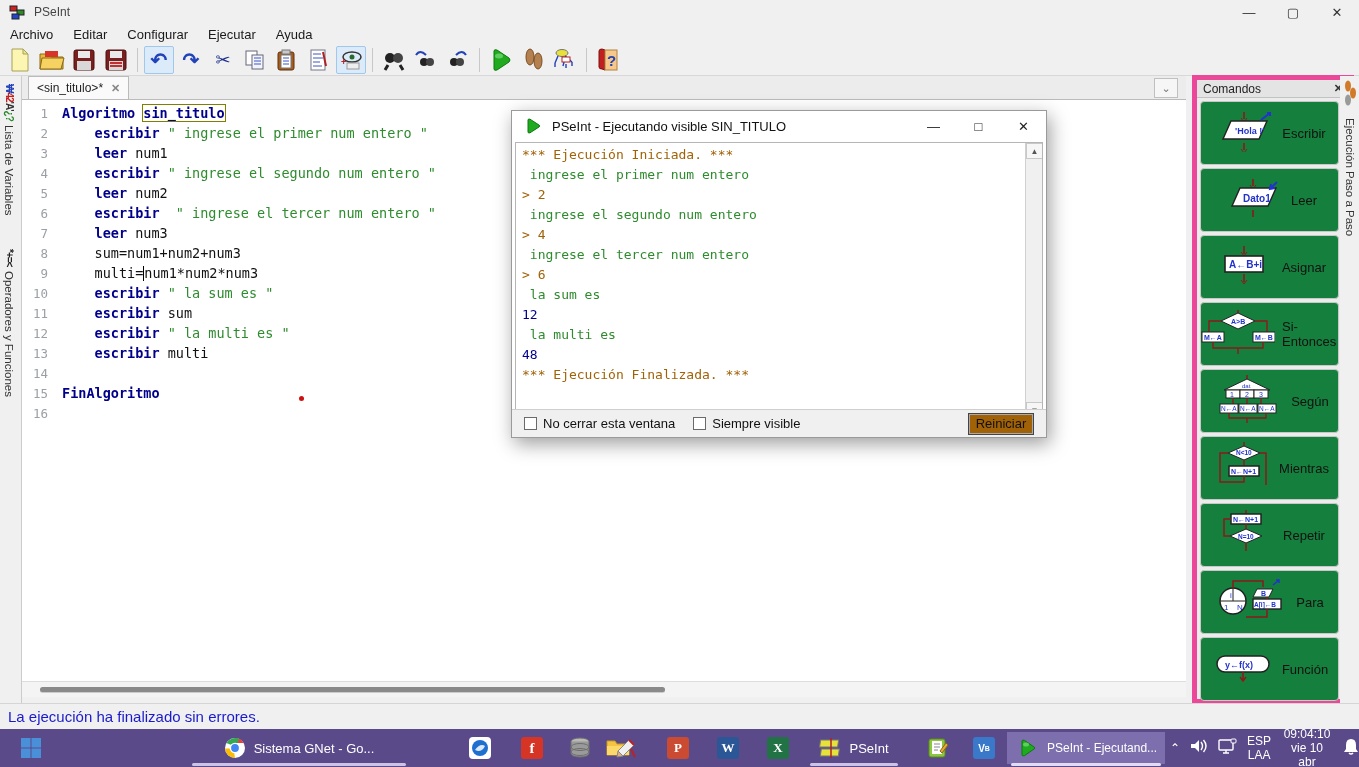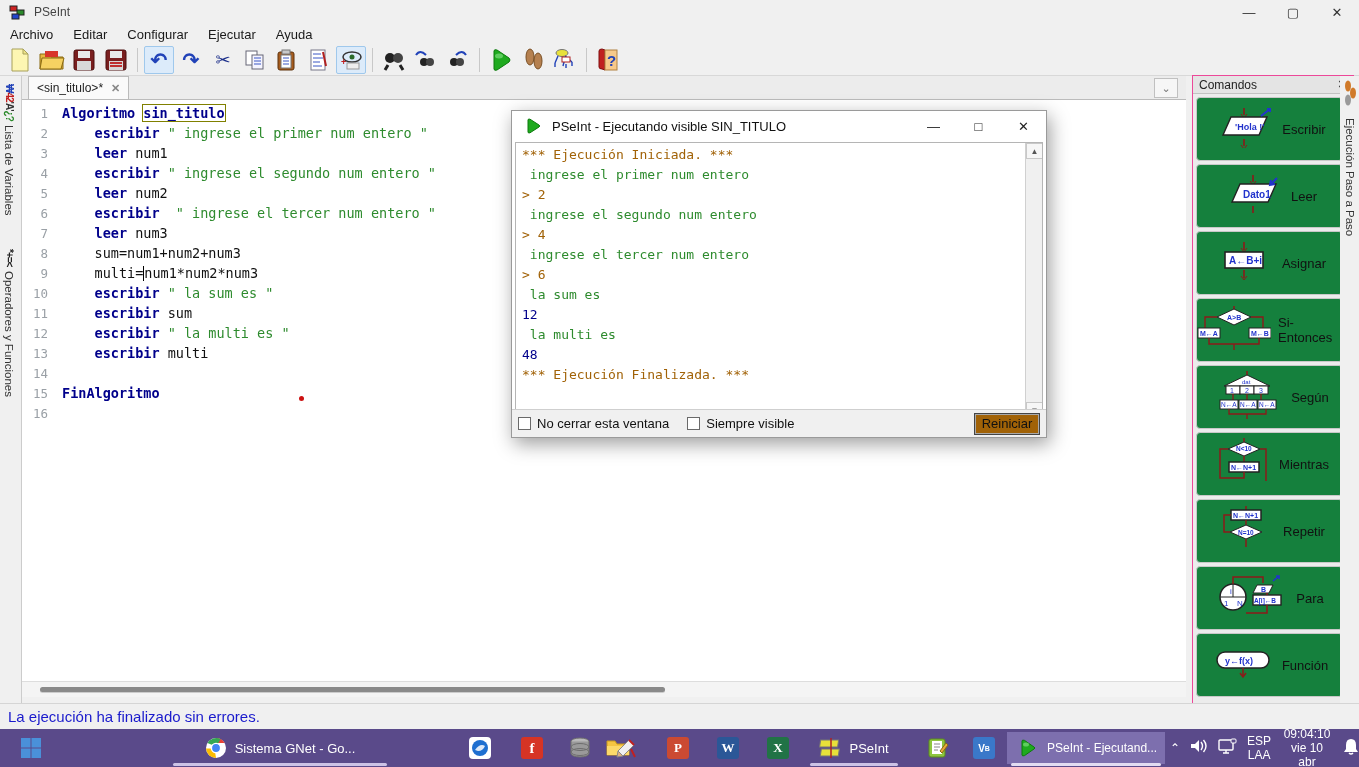--- a/index.html
+++ b/index.html
@@ -46,27 +46,27 @@
   .exec-title { height:30px; background:#fff; display:flex; align-items:center; padding-left:10px; gap:8px; }
   .exec-title-text { font-size:13px; color:#111; flex:1; }
   .exec-controls { display:flex; height:30px; }
   .exec-btn { width:45px; height:30px; display:flex; align-items:center; justify-content:center; font-size:13px; color:#222; }
   .exec-console { position:absolute; left:3px; top:31px; right:3px; height:277px; background:#fff; border:1px solid #b5b5b5; padding:4px 0 0 6px; overflow:hidden; }
   .console-line { font-family:"DejaVu Sans Mono", monospace; font-size:13px; height:20px; white-space:pre; }
   .c-blue { color:#a16207; } .c-green { color:#2e8b2e; } .c-navy { color:#00008b; }
   .exec-vscroll { position:absolute; right:0; top:0; width:17px; height:100%; background:#f0f0f0; border-left:1px solid #d0d0d0; }
   .vs-btn { width:17px; height:16px; background:#f6f6f6; border:1px solid #c8c8c8; color:#555; font-size:8px; display:flex; align-items:center; justify-content:center; }
   .vs-btn.bottom { position:absolute; bottom:0; }
-  .exec-bottom { position:absolute; left:0; bottom:0; width:100%; height:28px; background:#f0f0f0; border-top:1px solid #cfcfcf; display:flex; align-items:center; padding:0 6px; gap:18px; }
+  .exec-bottom { position:absolute; left:0; bottom:0; width:100%; height:28px; background:#f0f0f0; border-top:1px solid #cfcfcf; display:flex; align-items:center; padding:0 12px; gap:18px; }
   .chk { display:flex; align-items:center; gap:6px; font-size:13px; color:#111; }
   .chk-box { width:13px; height:13px; background:#fff; border:1px solid #6a6a6a; }
   .reiniciar { margin-left:auto; width:66px; height:22px; background:#a16207; border:1px solid #444; box-shadow:0 0 0 1px #aaa inset; font-size:13px; color:#111; display:flex; align-items:center; justify-content:center; }
 
   
-  .cmd-panel { position:absolute; left:1192px; top:75px; width:162px; height:629px; background:#ececec; border:1px solid #ec4899; }
+  .cmd-panel { position:absolute; left:1192px; top:75px; width:162px; height:629px; background:#ececec; border:5px solid #ec4899; }
   .cmd-header { height:18px; background:#e4e4e4; border-bottom:1px solid #c2c2c2; display:flex; align-items:center; padding:0 6px; }
   .cmd-header-title { font-size:12px; color:#222; flex:1; }
   .cmd-header-x { font-size:11px; font-weight:bold; color:#333; }
   .cmd-card { margin:3px 10px 0 3px; height:64px; background:#15803d; border:1px solid #c8c8c8; border-radius:4px; display:flex; align-items:center; justify-content:center; gap:7px; }
   .cmd-label { font-size:13px; color:#111; }
 
   
   .right-strip { position:absolute; left:1340px; top:76px; width:19px; height:627px; background:#f0f0f0; display:flex; flex-direction:column; align-items:center; padding-top:4px; }
   .right-strip .v-label { writing-mode:vertical-rl; font-size:11.5px; color:#333; margin-top:8px; }
 
@@ -463,21 +463,21 @@
 
 <div class="taskbar">
   <div class="tk-item" style="left:14px; width:34px;">
     <svg width="22" height="22">
         <rect x="1" y="1" width="9.5" height="9.5" fill="#4a90d9"></rect>
         <rect x="11.5" y="1" width="9.5" height="9.5" fill="#4a90d9"></rect>
         <rect x="1" y="11.5" width="9.5" height="9.5" fill="#4a90d9"></rect>
         <rect x="11.5" y="11.5" width="9.5" height="9.5" fill="#4a90d9"></rect>
       </svg>
   </div>
-  <div class="tk-item" style="left:169px; width:222px;">
+  <div class="tk-item" style="left:188px; width:222px;">
     <span class="icon16">
         <svg width="22" height="22">
           <circle cx="11" cy="11" r="10" fill="#fff"></circle>
           <path d="M11 1 a10 10 0 0 1 8.6 5 h-8.6 z" fill="#e94235"></path>
           <path d="M19.6 6 a10 10 0 0 1 -3.2 13.4 L12.2 12 z" fill="#fbbc05" transform="rotate(120 11 11)"></path>
           <path d="M19.6 6 a10 10 0 0 1 -3.2 13.4 L12.2 12 z" fill="#34a853" transform="rotate(240 11 11)"></path>
           <circle cx="11" cy="11" r="4.6" fill="#4285f4" stroke="#fff" stroke-width="1.4"></circle>
         </svg>
       </span>
     <span class="tk-label">Sistema GNet - Go...</span>

